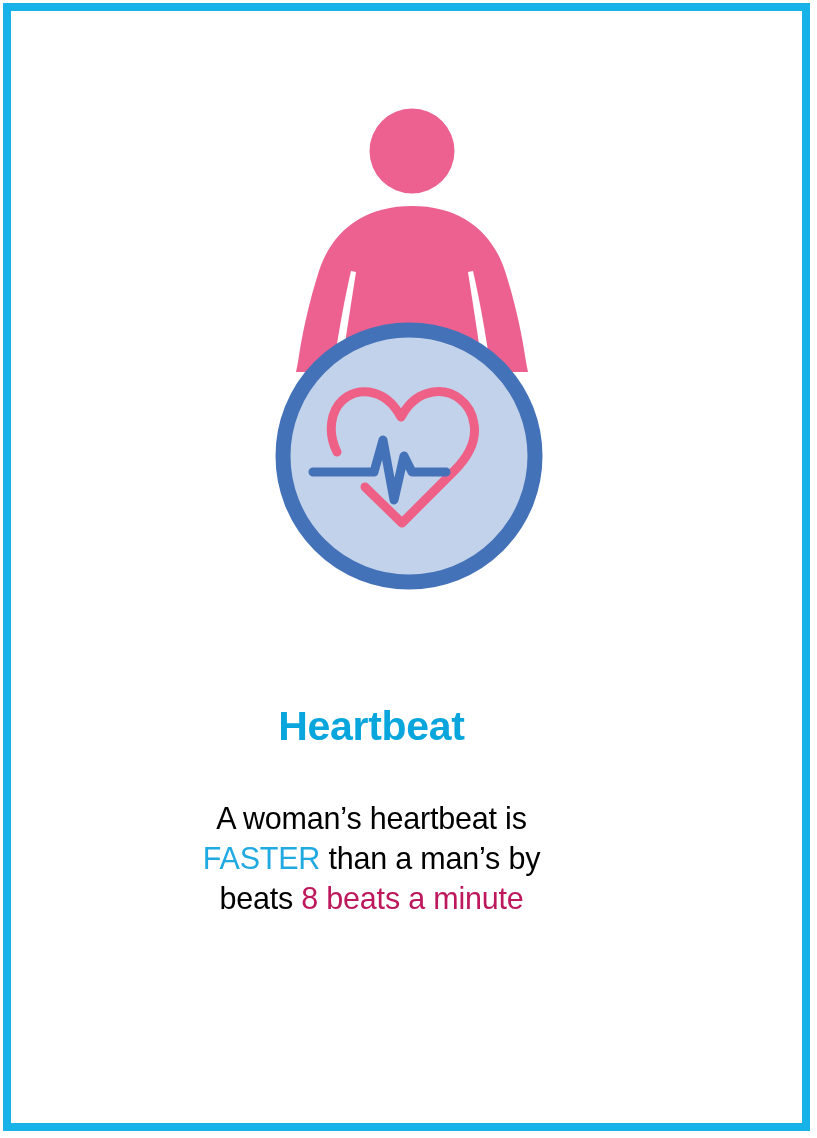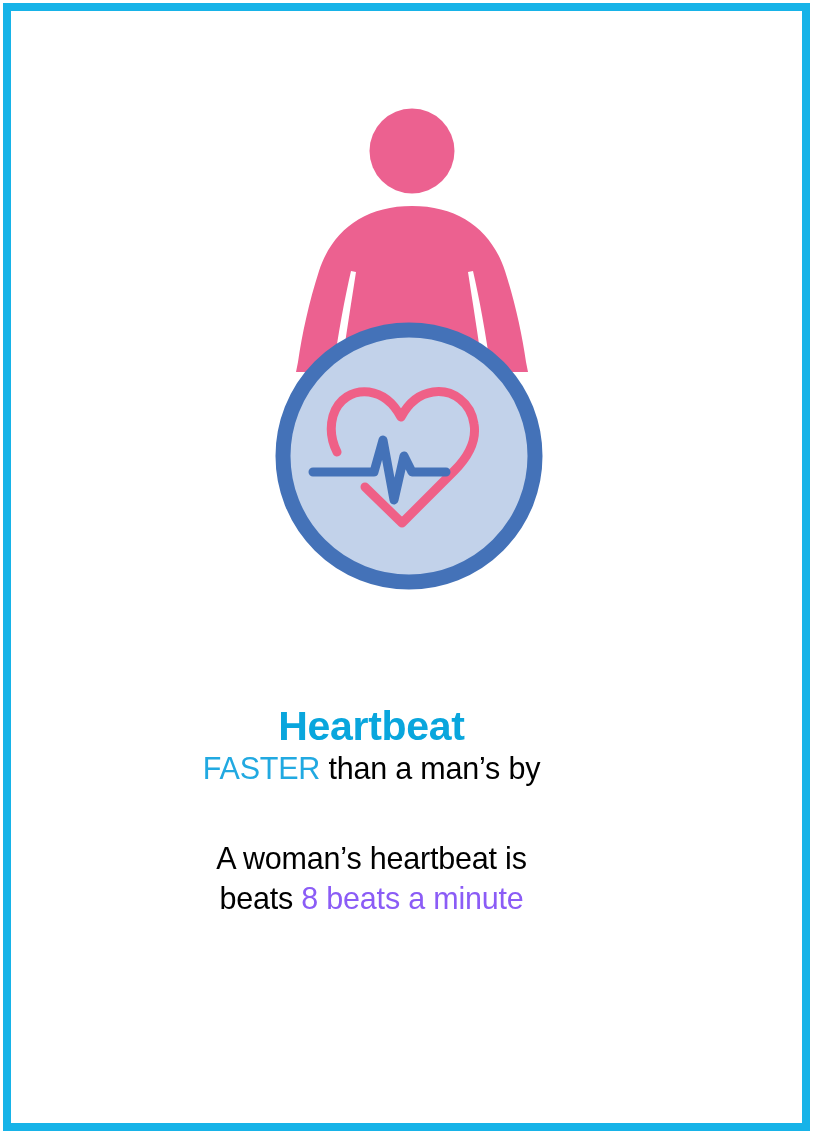--- a/index.html
+++ b/index.html
@@ -78,21 +78,21 @@
   }
 
   #desc-line-1 { margin-top: 50px; }
 
   .desc-line {
     display: block;
     white-space: nowrap;
   }
 
   .hl {
-    color: #8b5cf6;
+    color: #be185d;
   }
 
   .hl-strong {
     color: #21a9e1;
   }
 </style>
 </head>
 <body>
 
 <div id="card">
@@ -151,22 +151,22 @@
                  L 446 472"></path>
       </g>
     </svg>
   </div>
 
   <div id="text-block">
 
     <h1 id="headline">Heartbeat</h1>
 
     <p id="description">
+      <span class="desc-line" id="desc-line-1"><span>A woman’s heartbeat is</span></span>
+
       <span class="desc-line"><span class="hl-strong">FASTER</span><span> than a man’s by</span></span>
-
-      <span class="desc-line" id="desc-line-1"><span>A woman’s heartbeat is</span></span>
 
       <span class="desc-line"><span>beats </span><span class="hl">8 beats a minute</span></span>
     </p>
 
   </div>
 
 </div>
 
 </body></html>

